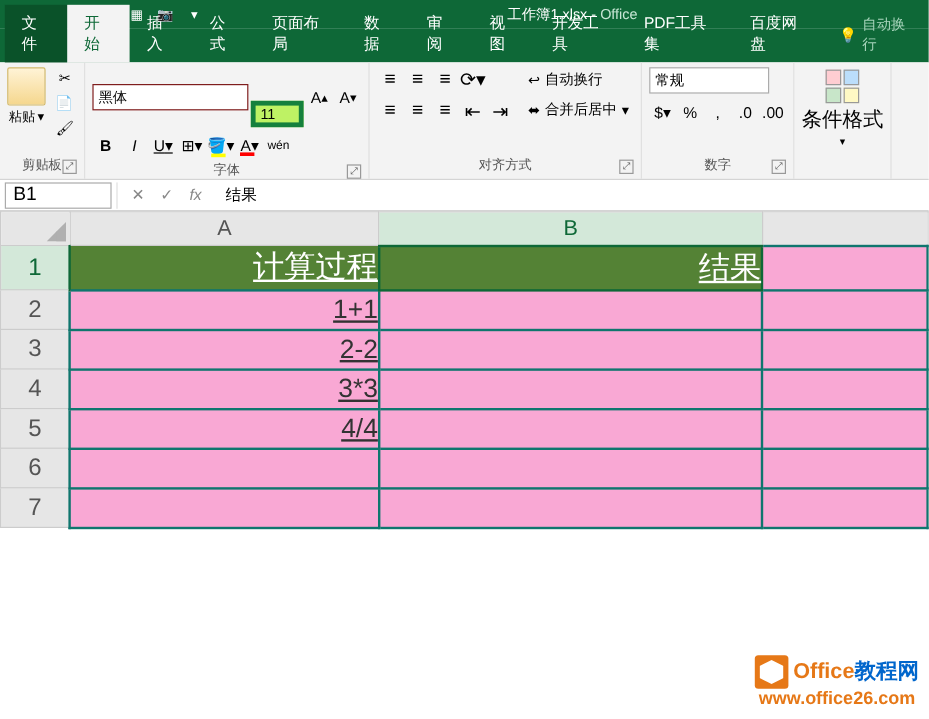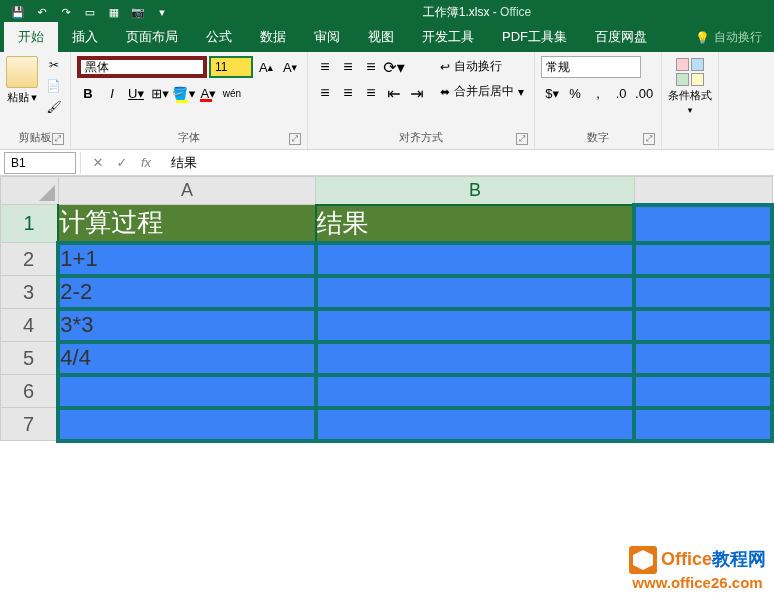--- a/index.html
+++ b/index.html
@@ -28,58 +28,58 @@
     .group-label .dlg { position: absolute; right: 0; bottom: 2px; width: 12px; height: 12px; border: 1px solid #999; font-size: 8px; line-height: 10px; }
     
     .paste-col { display: flex; flex-direction: column; align-items: center; gap: 2px; }
     .paste-icon { width: 32px; height: 32px; background: linear-gradient(#fff3d6, #f5d78e); border: 1px solid #d4b968; border-radius: 2px; position: relative; }
     .paste-label { font-size: 11px; display: flex; align-items: center; gap: 2px; }
     .clip-side { display: flex; flex-direction: column; gap: 3px; margin-left: 4px; }
     .mini-btn { width: 20px; height: 18px; display: flex; align-items: center; justify-content: center; font-size: 12px; }
     
     .font-col { display: flex; flex-direction: column; gap: 4px; }
     .font-row { display: flex; gap: 2px; align-items: center; }
-    .font-sel { width: 130px; height: 22px; border: 4px solid #7f1d1d; background: #fff; font-size: 12px; padding: 0 4px; }
-    .size-sel { width: 44px; height: 22px; border: 2px solid #15803d; background: #fde047; font-size: 12px; padding: 0 4px; }
+    .font-sel { width: 130px; height: 22px; border: 1px solid #7f1d1d; background: #fff; font-size: 12px; padding: 0 4px; }
+    .size-sel { width: 44px; height: 22px; border: 4px solid #15803d; background: #bef264; font-size: 12px; padding: 0 4px; margin-top: 28px; }
     .fa-btn { width: 22px; height: 22px; display: flex; align-items: center; justify-content: center; font-size: 13px; border: 1px solid transparent; }
     
     .align-col { display: flex; flex-direction: column; gap: 4px; }
     .align-row { display: flex; gap: 1px; }
     .align-btn { width: 22px; height: 22px; display: flex; align-items: center; justify-content: center; }
     .wrap-row { display: flex; align-items: center; gap: 4px; font-size: 12px; padding: 2px 4px; }
     
     .num-col { display: flex; flex-direction: column; gap: 4px; }
     .num-sel { width: 100px; height: 22px; border: 1px solid #ababab; background: #fff; font-size: 12px; padding: 0 4px; }
     .num-row { display: flex; gap: 1px; }
     
     .cond-col { display: flex; flex-direction: column; align-items: center; gap: 2px; padding-top: 2px; }
     .cond-grid { width: 28px; height: 28px; display: grid; grid-template-columns: 1fr 1fr; gap: 2px; }
     .cg { border: 1px solid #999; }
     .cg1 { background: #ffcdd2; } .cg2 { background: #bbdefb; } .cg3 { background: #c8e6c9; } .cg4 { background: #fff9c4; }
     
     
     .formula-bar { height: 26px; display: flex; align-items: center; border-bottom: 1px solid #d4d4d4; background: #fff; }
-    .name-box { width: 72px; height: 22px; border: 1px solid #ababab; margin: 0 4px; padding: 0 6px; font-size: 12px; }
+    .name-box { width: 89px; height: 22px; border: 1px solid #ababab; margin: 0 4px; padding: 0 6px; font-size: 16px; }
     .fb-btns { display: flex; gap: 2px; padding: 0 6px; border-left: 1px solid #e0e0e0; }
     .fb-btn { width: 22px; height: 22px; display: flex; align-items: center; justify-content: center; color: #888; font-size: 13px; }
     .fx { font-style: italic; font-family: Liberation Sans, sans-serif; }
     .fb-input { flex: 1; border: none; padding: 0 8px; font-size: 13px; height: 22px; }
     
     
     .grid-wrap { position: relative; }
     .grid { border-collapse: collapse; }
     .corner { width: 58px; height: 28px; background: #e6e6e6; border: 1px solid #ccc; position: relative; }
     .corner::after { content: ""; position: absolute; right: 3px; bottom: 3px; border: 8px solid transparent; border-right-color: #b0b0b0; border-bottom-color: #b0b0b0; }
     .col-h { background: #e6e6e6; border: 1px solid #ccc; text-align: center; font-size: 18px; color: #555; height: 28px; }
     .col-h.sel { background: #d3e8d9; color: #0e6837; border-bottom: 2px solid #0e6837; }
     .row-h { background: #e6e6e6; border: 1px solid #ccc; text-align: center; font-size: 20px; color: #555; width: 58px; }
     .row-h.sel { background: #d3e8d9; color: #0e6837; border-right: 2px solid #0e6837; }
-    .cell { border: 1px solid #ccc; text-align: left; font-size: 22px; height: 33px; }
+    .cell { border: 1px solid #ccc; text-align: right; font-size: 22px; height: 33px; text-decoration: underline; }
     .cell.h1 { background: #548235; color: #fff; font-size: 26px; border: 1px solid #fff; }
-    .cell.data { background: #3b82f6; color: #333; border: 4px solid #0f766e; }
+    .cell.data { background: #f9a8d4; color: #333; border: 2px solid #0f766e; }
     .cell.sel { border: 2px solid #0e6837; }
     .col-a { width: 258px; }
     .col-b { width: 320px; }
     .col-c { width: 138px; }
     
     
     .watermark { position: absolute; right: 8px; bottom: 8px; text-align: center; font-size: 18px; font-weight: bold; }
     .wm1 { color: #e67817; }
     .wm1b { color: #0066cc; }
     .wm2 { color: #e67817; font-size: 15px; }
@@ -98,24 +98,25 @@
     <span class="qat-btn">▦</span>
     <span class="qat-btn">📷</span>
     <span class="qat-btn">▾</span>
   </div>
   <div class="title-text">
     <span class="fn">工作簿1.xlsx</span><span> - </span><span class="app">Office</span>
   </div>
 </div>
 
 <div class="tabs">
+  <div class="tab file">文件</div>
   <div class="tab active">开始</div>
   <div class="tab">插入</div>
+  <div class="tab">公式</div>
   <div class="tab">页面布局</div>
-  <div class="tab">公式</div>
   <div class="tab">数据</div>
   <div class="tab">审阅</div>
   <div class="tab">视图</div>
   <div class="tab">开发工具</div>
   <div class="tab">PDF工具集</div>
   <div class="tab">百度网盘</div>
   <div class="tell-me">
     <span>💡</span>
     <span>自动换行</span>
   </div>
@@ -207,21 +208,21 @@
 
   <div class="group">
     <div class="group-content">
       <div class="cond-col">
         <div class="cond-grid">
           <div class="cg cg1"></div>
             <div class="cg cg2"></div>
             <div class="cg cg3"></div>
             <div class="cg cg4"></div>
         </div>
-        <div style="font-size:11px">条件格式</div>
+        <div style="font-size:17px">条件格式</div>
         <div style="font-size:9px">▾</div>
       </div>
     </div>
     <div class="group-label">&nbsp;</div>
   </div>
 </div>
 
 <div class="formula-bar">
   <input class="name-box" value="B1" style="">
   <div class="fb-btns">

